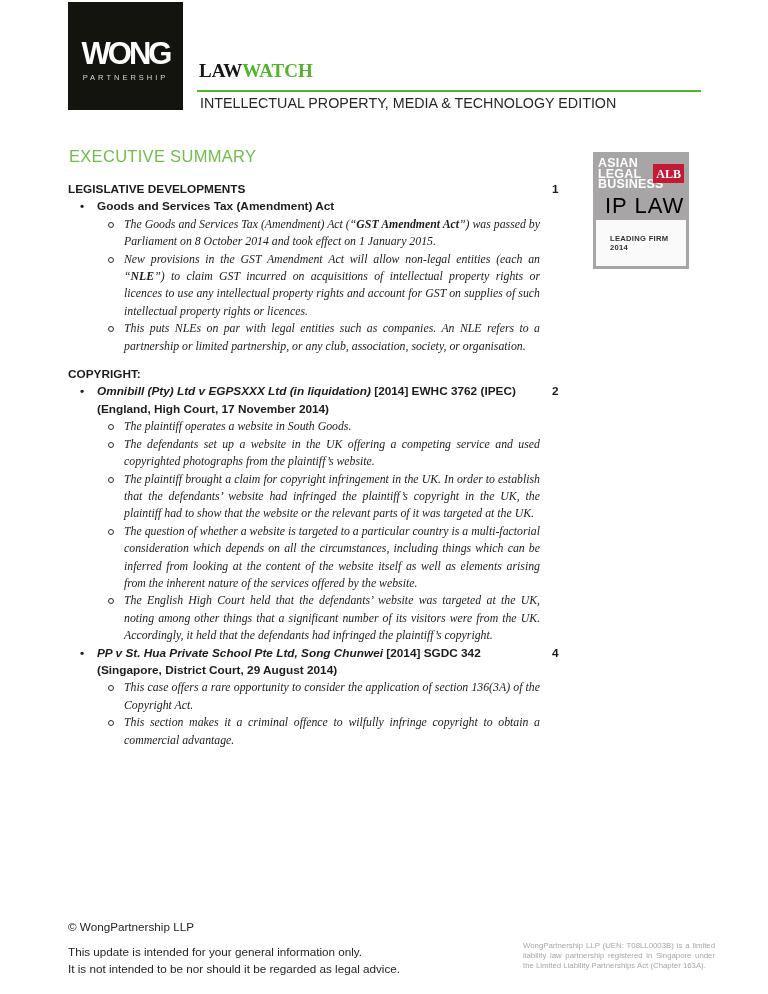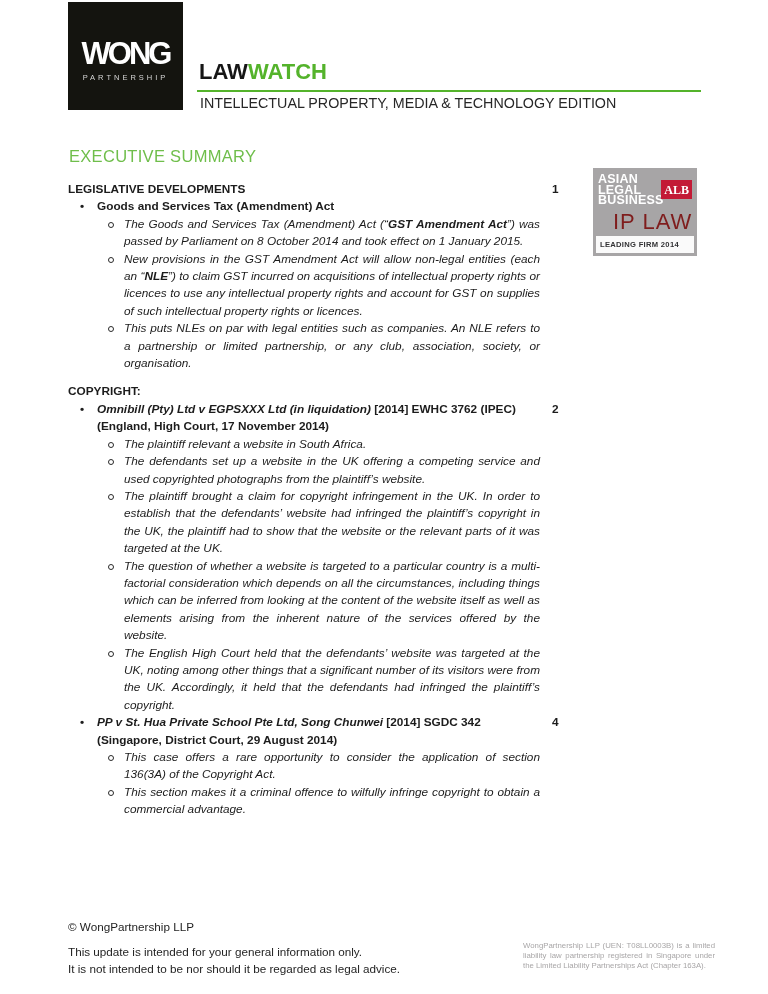--- a/index.html
+++ b/index.html
@@ -6,46 +6,46 @@
   .page {
     position:relative; width:768px; height:994px; background:#ffffff;
     font-family:"Liberation Sans", sans-serif; color:#1c1c1c; overflow:hidden;
   }
 
   
   .logo-box { position:absolute; left:68px; top:2px; width:115px; height:108px; background:#14140f; }
   .logo-wong { margin-top:36px; text-align:center; color:#ffffff; font-size:31px; font-weight:bold; letter-spacing:-3px; line-height:1; }
   .logo-sub  { text-align:center; color:#d6d6d6; font-size:7.5px; letter-spacing:3px; margin-top:4px; }
 
-  .masthead-title { position:absolute; left:199px; top:61px; font-size:22px; font-weight:bold; line-height:1; color:#161616; }
+  .masthead-title { position:absolute; left:199px; top:61px; font-size:19px; font-weight:bold; line-height:1; color:#161616;font-family:Liberation Serif, serif; }
   .masthead-title .green { color:#54b32b; }
   .rule { position:absolute; left:197px; top:90px; width:504px; height:2px; background:#54b32b; }
   .masthead-sub { position:absolute; left:200px; top:95px; font-size:14.3px; color:#272727; }
 
   
-  .badge { position:absolute; left:593px; top:152px; width:104px; background:#a7a5a6;margin-top:16px; }
+  .badge { position:absolute; left:593px; top:152px; width:96px; background:#a7a5a6; }
   .badge-name { position:relative; padding:6px 5px 0 5px; }
   .badge-name-line { font-weight:bold; color:#ffffff; font-size:12.5px; line-height:10.5px; letter-spacing:0.2px; }
   .alb-box { position:absolute; top:12px; right:5px; background:#c31a36; color:#ffffff;
              font-family:"Liberation Serif", serif; font-weight:bold; font-size:12px; line-height:1; padding:4px 3px 3px 3px; }
-  .badge-award { padding:4px 4px 0 20px; color:#7f1d1d; font-size:22px; line-height:23px; letter-spacing:1px; }
-  .badge-firm { margin:3px; background:#fafafa; color:#323234; font-size:7.6px; font-weight:bold; letter-spacing:0.3px; padding:4px; }
+  .badge-award { padding:4px 4px 0 12px; color:#000000; font-size:22px; line-height:23px; letter-spacing:1px; }
+  .badge-firm { margin:3px; background:#fafafa; color:#323234; font-size:7.6px; font-weight:bold; letter-spacing:0.3px; padding:14px; }
 
   
   .exec-title { position:absolute; left:69px; top:147px; font-size:16.5px; color:#6fbe4b; letter-spacing:0.3px; }
 
   .content { position:absolute; left:68px; top:181px; width:472px; font-size:11.8px; line-height:17.4px; color:#1c1c1c; }
   .section + .section { margin-top:11px; }
   .sec-row { position:relative; font-weight:bold; }
   .pagenum { position:absolute; left:484px; top:0; font-weight:bold; font-style:normal; }
   .item-title { position:relative; padding-left:29px; font-weight:bold; }
   .bullet { position:absolute; left:12px; font-weight:bold; }
   .point { position:relative; padding-left:56px; }
   .circ { position:absolute; left:40px; top:6px; width:4px; height:4px; border:1px solid #2a2a2a; border-radius:50%; }
-  .point-text { text-align:justify; font-style:italic; }
+  .point-text { text-align:justify; font-style:italic;font-family:Liberation Serif, serif; }
   .seg-b  { font-weight:bold;  font-style:normal; }
   .seg-i  { font-style:italic; }
   .seg-bi { font-weight:bold;  font-style:italic; }
 
   
   .footer-copy { position:absolute; left:68px; top:920px; font-size:11.7px; color:#1f1f1f; }
   .footer-disc { position:absolute; left:68px; top:944px; font-size:11.7px; line-height:16.5px; color:#1f1f1f; }
   .footer-reg  { position:absolute; left:523px; top:941px; width:192px; font-size:7.8px; line-height:9.8px; color:#a8a6a7; text-align:justify; }
 </style>
 </head>
@@ -97,21 +97,21 @@
       </div>
       <div class="section">
         <div class="sec-row"><span class="sec-heading">COPYRIGHT:</span></div>
         <div class="item-title">
           <span class="bullet">•</span>
           <div class="title-text"><span class="seg-bi">Omnibill (Pty) Ltd v EGPSXXX Ltd (in liquidation)</span><span class="seg-b"> [2014] EWHC 3762 (IPEC) (England, High Court, 17 November 2014)</span></div>
           <span class="pagenum">2</span>
         </div>
         <div class="point">
           <span class="circ"></span>
-          <div class="point-text"><span class="seg-i">The plaintiff relevant a website in South Africa.</span></div>
+          <div class="point-text"><span class="seg-i">The plaintiff operates a website in South Goods.</span></div>
         </div>
         <div class="point">
           <span class="circ"></span>
           <div class="point-text"><span class="seg-i">The defendants set up a website in the UK offering a competing service and used copyrighted photographs from the plaintiff’s website.</span></div>
         </div>
         <div class="point">
           <span class="circ"></span>
           <div class="point-text"><span class="seg-i">The plaintiff brought a claim for copyright infringement in the UK. In order to establish that the defendants’ website had infringed the plaintiff’s copyright in the UK, the plaintiff had to show that the website or the relevant parts of it was targeted at the UK.</span></div>
         </div>
         <div class="point">

